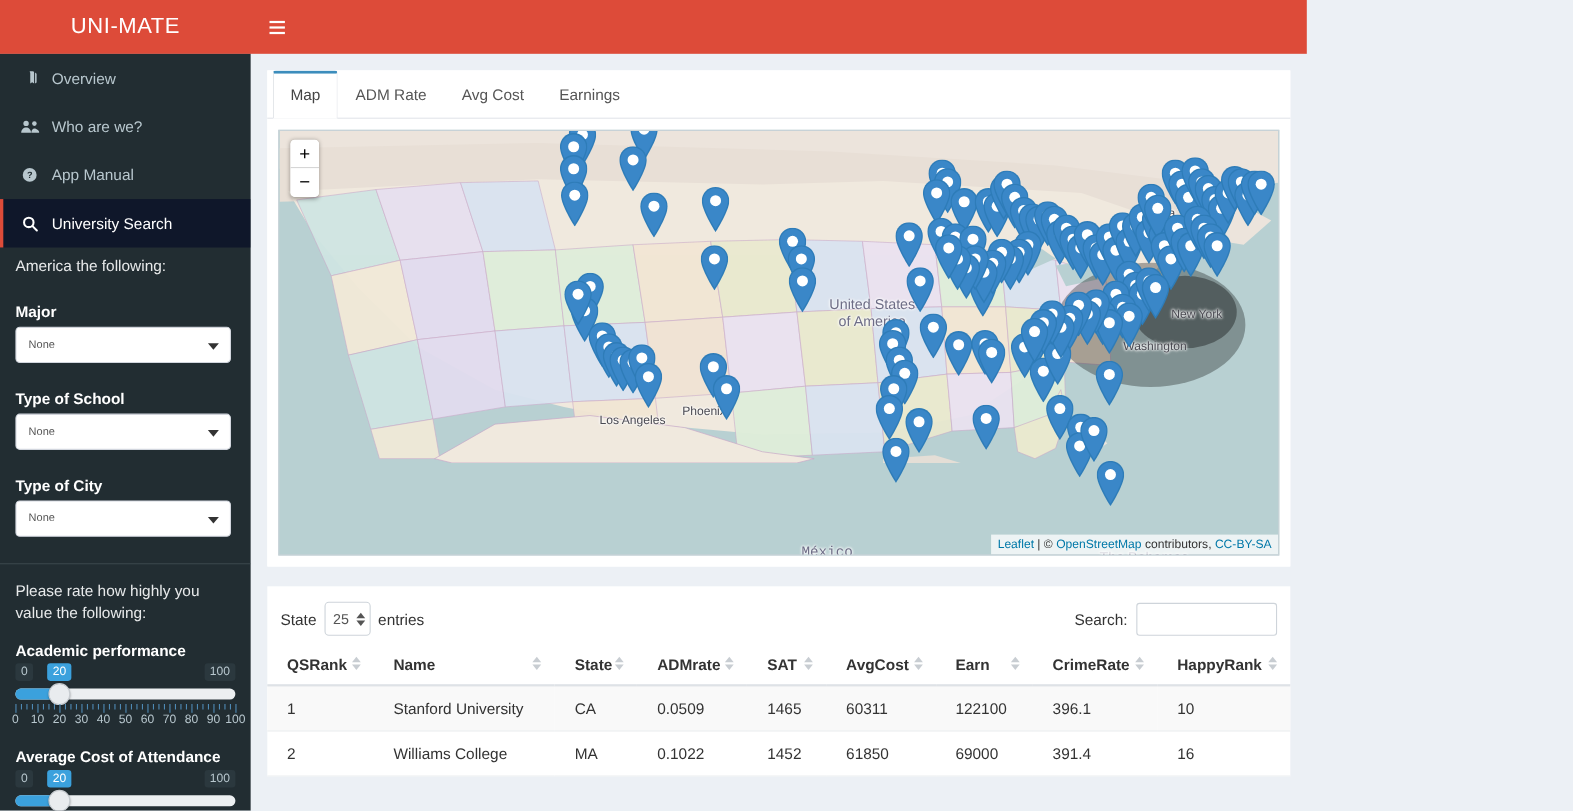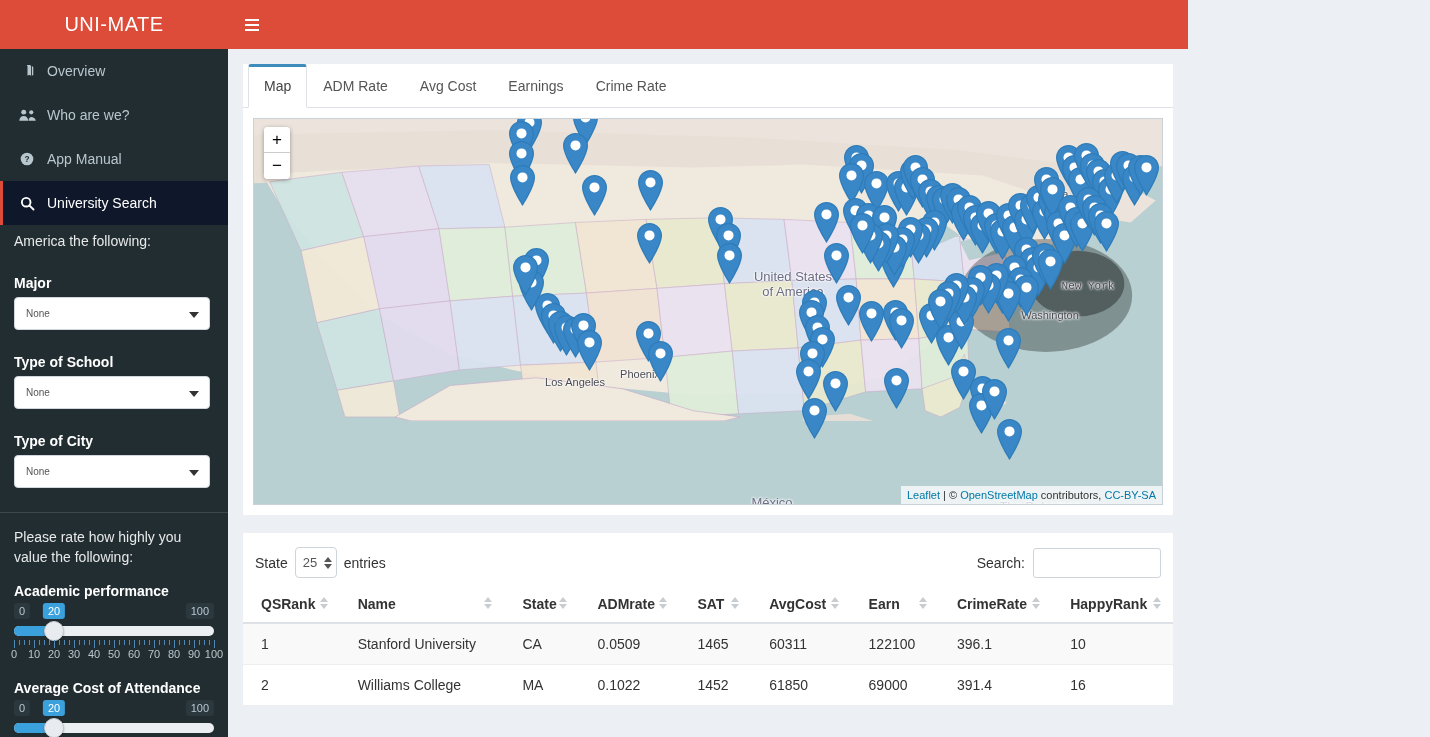--- a/index.html
+++ b/index.html
@@ -396,21 +396,20 @@
   </div>
 
   <div class="content">
 
     <div class="panel">
       <div class="nav-tabs" id="main-tabs">
           <div class="tab active">Map</div>
           <div class="tab">ADM Rate</div>
           <div class="tab">Avg Cost</div>
           <div class="tab">Earnings</div>
-          <div class="tab">Crime Rate</div>
         </div>
       <div class="tab-body">
         <div class="map">
           <svg viewBox="0 0 1158 385" preserveAspectRatio="none">
             <rect x="0" y="0" width="1158" height="385" fill="#b8d0d2"></rect>
 
             <path d="M0,0 L1158,0 L1158,60 L1020,78 L900,62 L700,50 L420,40 L180,30 L0,44 Z" fill="#ece4dc"></path>
             <path d="M0,20 L300,14 L640,24 L900,40 L1060,60 L1110,96 L1020,120 L860,96 L600,84 L300,74 L0,82 Z" fill="#e8dfd6"></path>
 
             <path d="M10,70 L300,56 L560,62 L700,58 L930,72 L1000,96 L1040,130 L1010,170 L960,200 L900,236 L860,290 L800,330 L700,350 L560,352 L430,340 L330,320 L250,300 L160,250 L90,180 L40,120 Z" fill="#f0e9de"></path>
@@ -471,33 +470,33 @@
               <div class="mlabel country" style="left: 539px; top: 165px; transform: translate(-50%, -50%);">
                 <div>United States</div>
                 <div>of America</div>
               </div>
               <div class="mlabel " style="left: 321px; top: 263px; transform: translate(-50%, -50%);">
                 <div>Los Angeles</div>
               </div>
               <div class="mlabel " style="left: 386px; top: 255px; transform: translate(-50%, -50%);">
                 <div>Phoenix</div>
               </div>
-              <div class="mlabel " style="left: 834px; top: 167px; transform: translate(-50%, -50%); font-family: Liberation Mono, monospace;">
+              <div class="mlabel " style="left: 834px; top: 167px; transform: translate(-50%, -50%);">
                 <div>New York</div>
               </div>
               <div class="mlabel " style="left: 796px; top: 196px; transform: translate(-50%, -50%);">
                 <div>Washington</div>
               </div>
               <div class="mlabel " style="left: 747px; top: 105px; transform: translate(-50%, -50%);">
                 <div>Toronto</div>
               </div>
               <div class="mlabel " style="left: 797px; top: 75px; transform: translate(-50%, -50%);">
                 <div>Ottawa</div>
               </div>
-              <div class="mlabel country" style="left: 518px; top: 383px; transform: translate(-50%, -50%);">
+              <div class="mlabel country" style="left: 498px; top: 383px; transform: translate(-50%, -50%); font-family: Liberation Mono, monospace;">
                 <div>México</div>
               </div>
               <div class="mlabel country" style="left: 786px; top: 387px; transform: translate(-50%, -50%);">
                 <div>The Bahamas</div>
               </div>
             </div>
 
           <div id="map-pins">
               <div class="pin" style="left: 275px; top: 32px;">
                 <svg width="25" height="41" viewBox="0 0 25 41">

